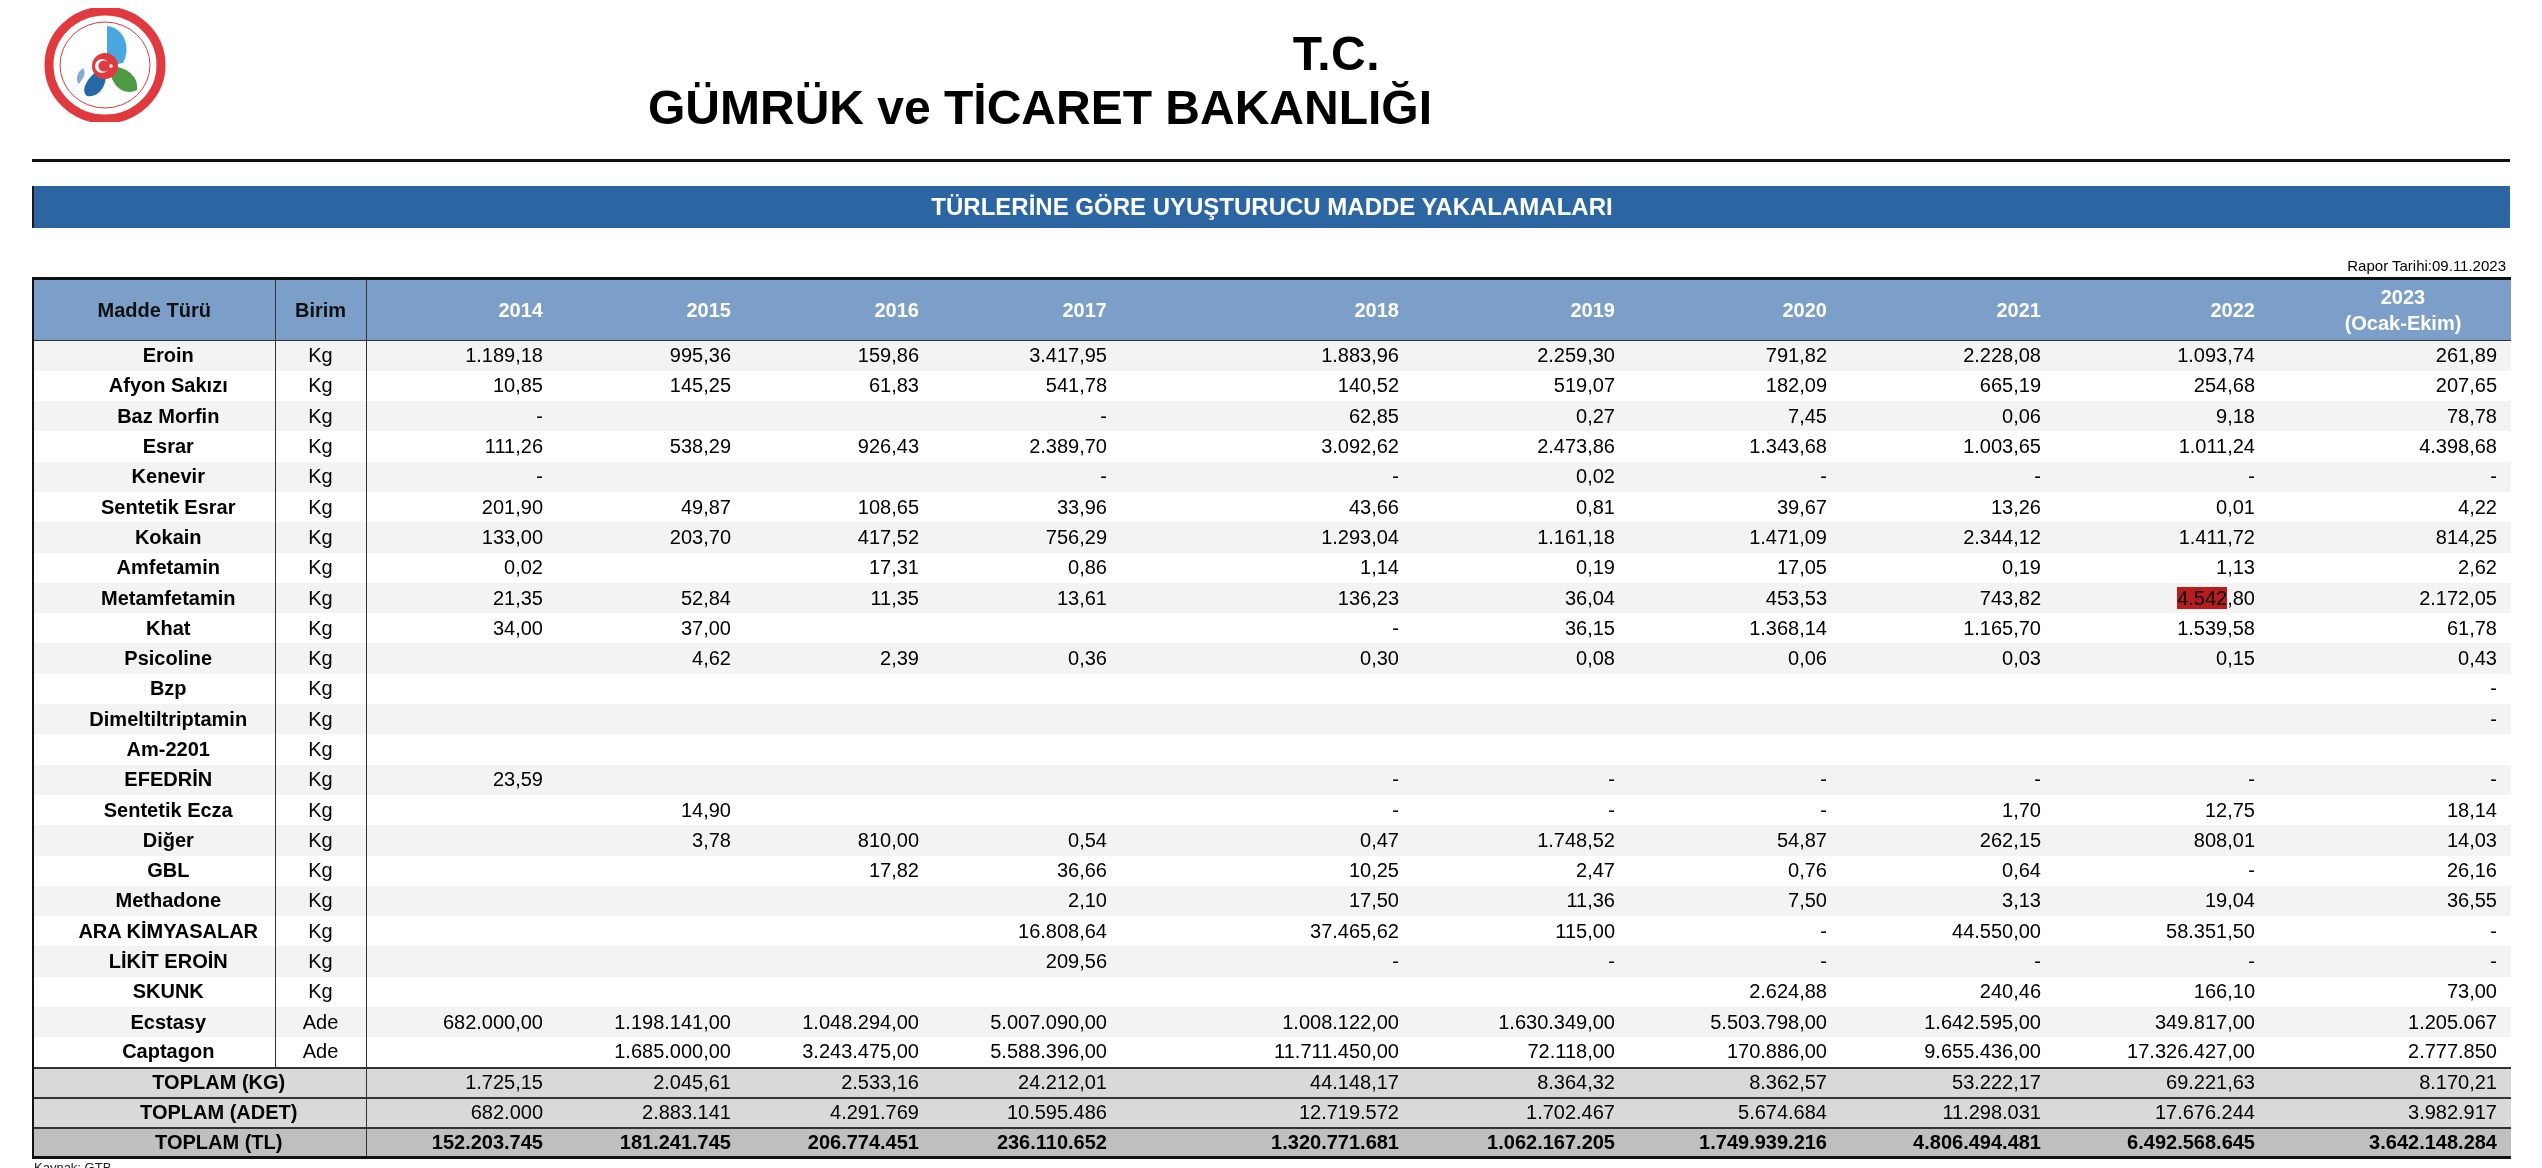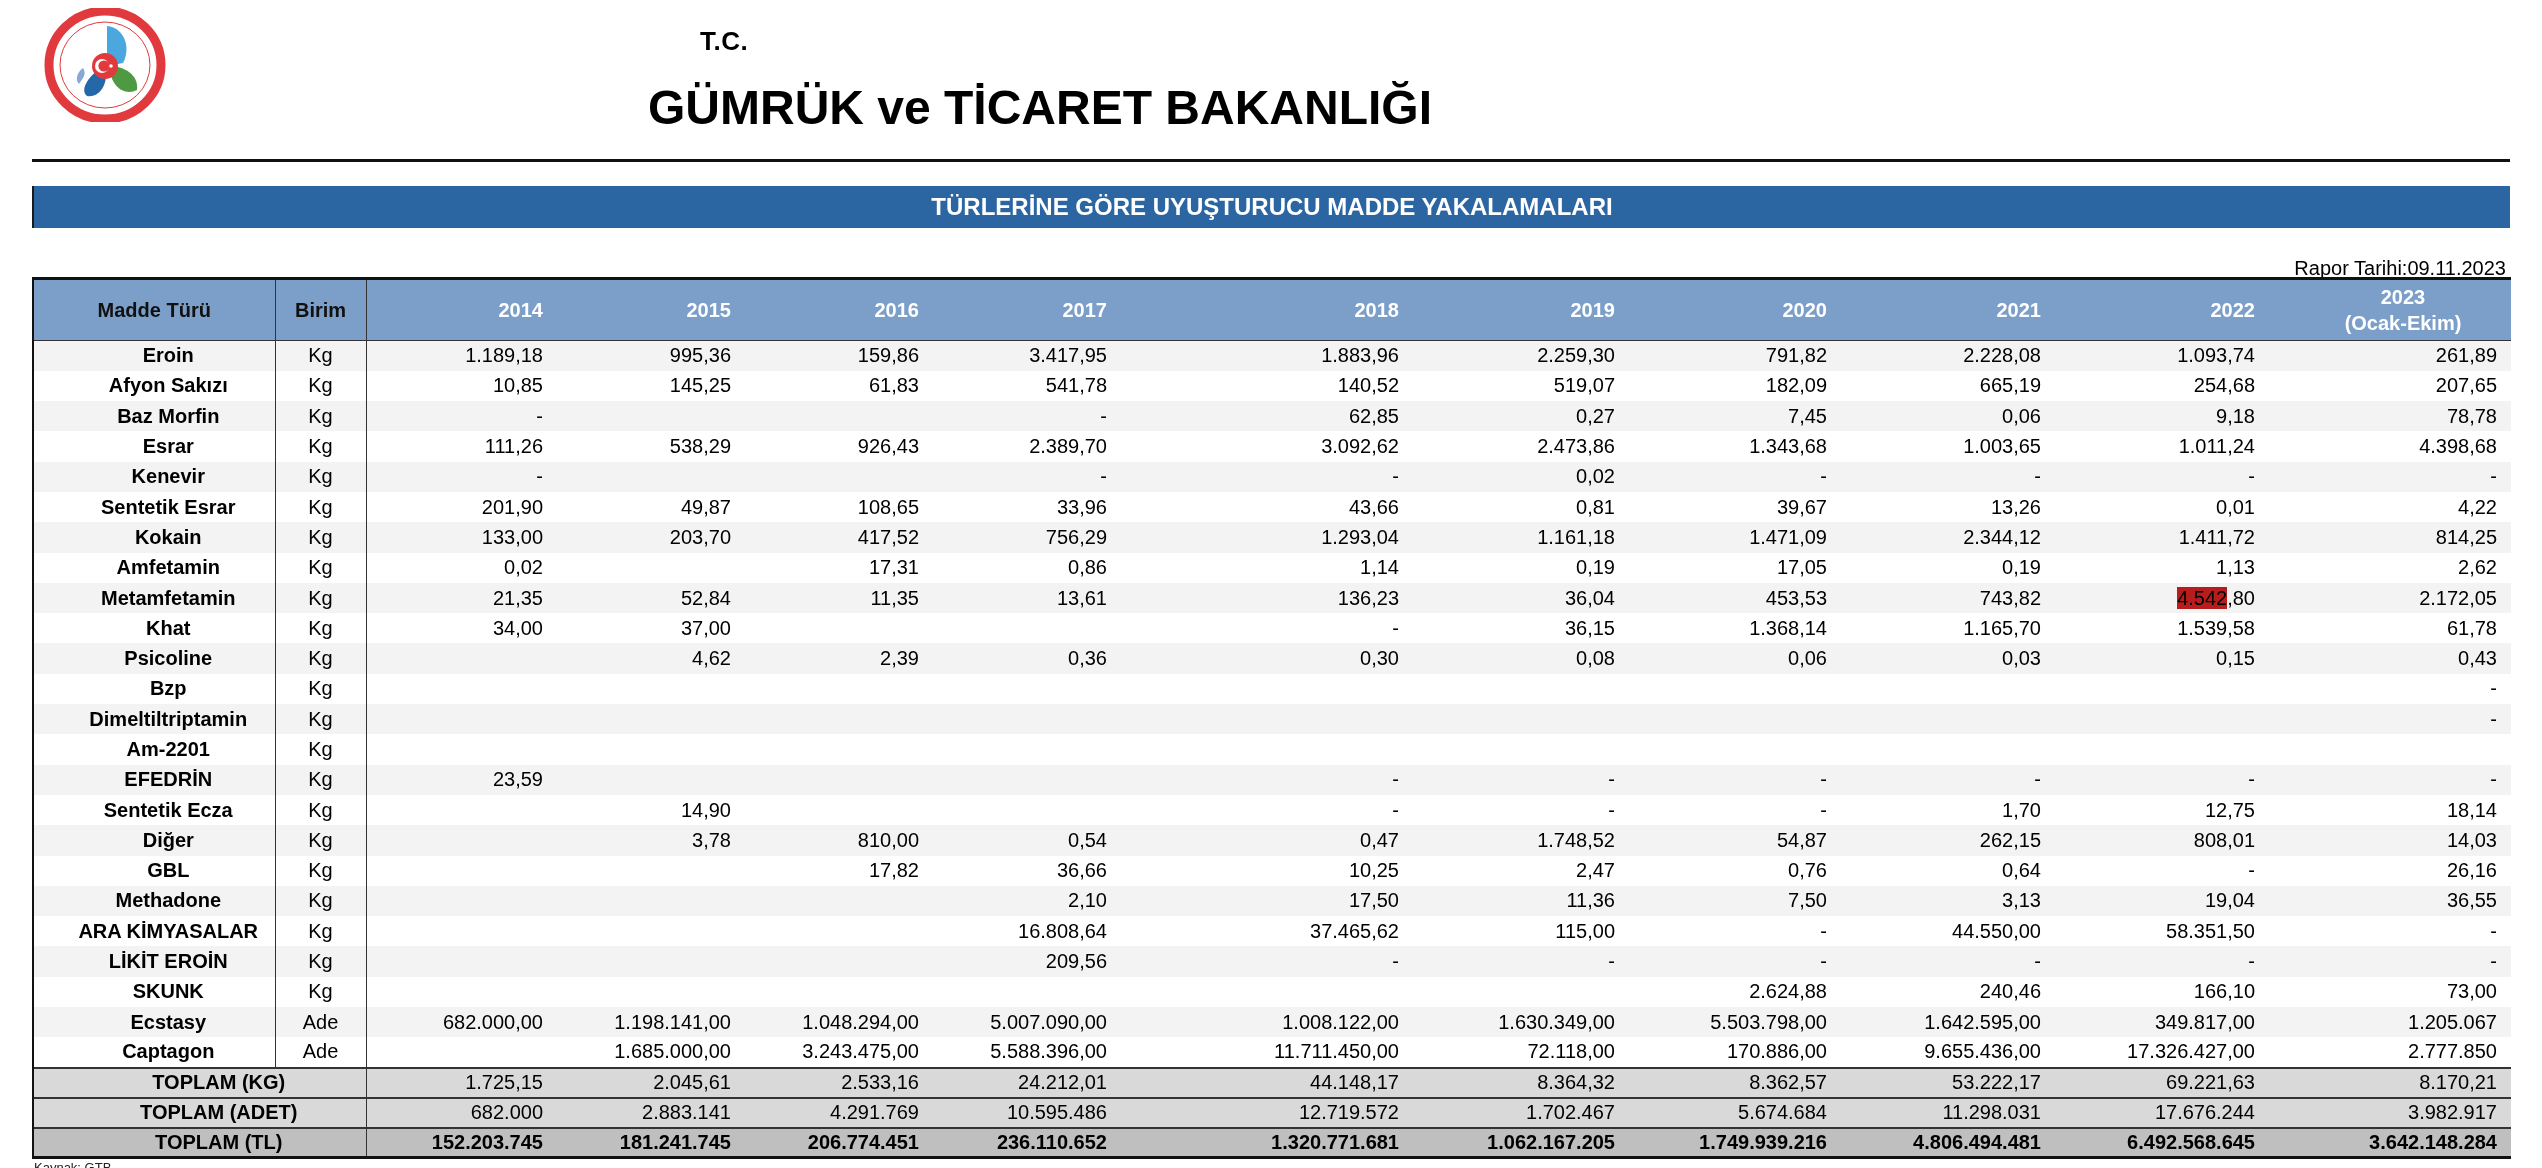--- a/index.html
+++ b/index.html
@@ -1,28 +1,28 @@
 <!DOCTYPE html>
 <html><head>
 <meta charset="utf-8">
 <style>
   html, body { margin: 0; padding: 0; background: #ffffff; }
   body { width: 2542px; height: 1168px; position: relative; overflow: hidden;
          font-family: "Liberation Sans", "DejaVu Sans", sans-serif; color: #000; }
   .logo { position: absolute; left: 44px; top: 8px; width: 122px; height: 114px; }
-  .hdr-line1 { position: absolute; left: 700px; width: 680px; top: 26px; text-align: left;
-               font-weight: bold; font-size: 26px; letter-spacing: 0.5px; }
+  .hdr-line1 { position: absolute; left: 700px; width: 680px; top: 26px; text-align: right;
+               font-weight: bold; font-size: 48px; letter-spacing: 0.5px; }
   .hdr-line2 { position: absolute; left: 600px; width: 880px; top: 80px; text-align: center;
                font-weight: bold; font-size: 48px; }
   .rule { position: absolute; left: 32px; width: 2478px; top: 159px; height: 0;
           border-top: 3px solid #111; }
   .title-bar { position: absolute; left: 32px; width: 2478px; top: 186px; height: 42px;
                background: #2b65a2; color: #fff; font-weight: bold; font-size: 24px;
                text-align: center; line-height: 42px; border-left: 2px solid #1a1a1a; box-sizing: border-box; }
-  .report-date { position: absolute; right: 36px; top: 257px; font-size: 20px; }
+  .report-date { position: absolute; right: 36px; top: 257px; font-size: 15px; }
 
   table.grid { position: absolute; left: 32px; top: 277px; border-collapse: collapse;
                table-layout: fixed; width: 2478px; font-size: 20px; }
   table.grid th { background: #7b9fc9; color: #fff; font-weight: bold; height: 60px;
                   border-top: 3px solid #111; padding: 0 14px; text-align: right; line-height: 26px; }
   table.grid th.c-name, table.grid th.c-unit { color: #111; text-align: center; margin-left: 44px; }
   table.grid th.c-name { border-left: 2px solid #111; border-right: 1px solid #333; }
   table.grid th.c-unit { border-right: 1px solid #333; }
   table.grid td { height: 30.3px; padding: 0 14px; text-align: right; white-space: nowrap; box-sizing: border-box; }
   table.grid td.c-name { text-align: center; font-weight: bold; padding-left: 42px;

